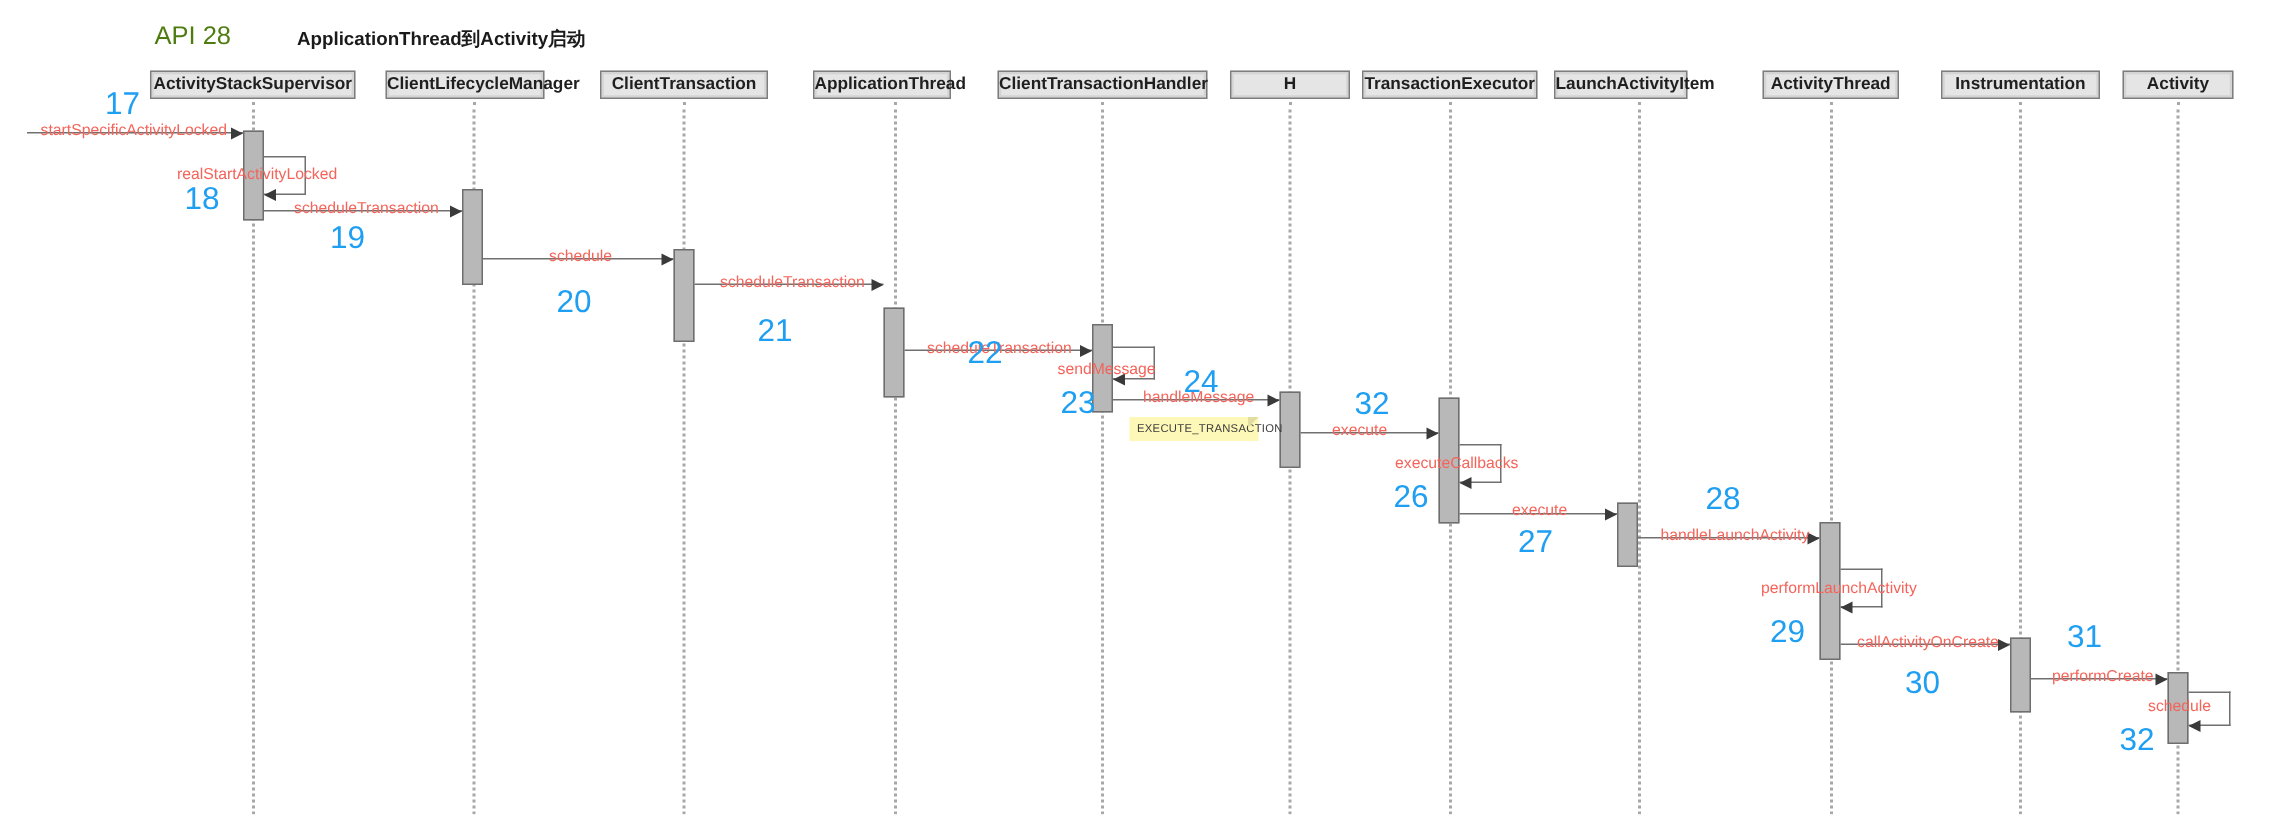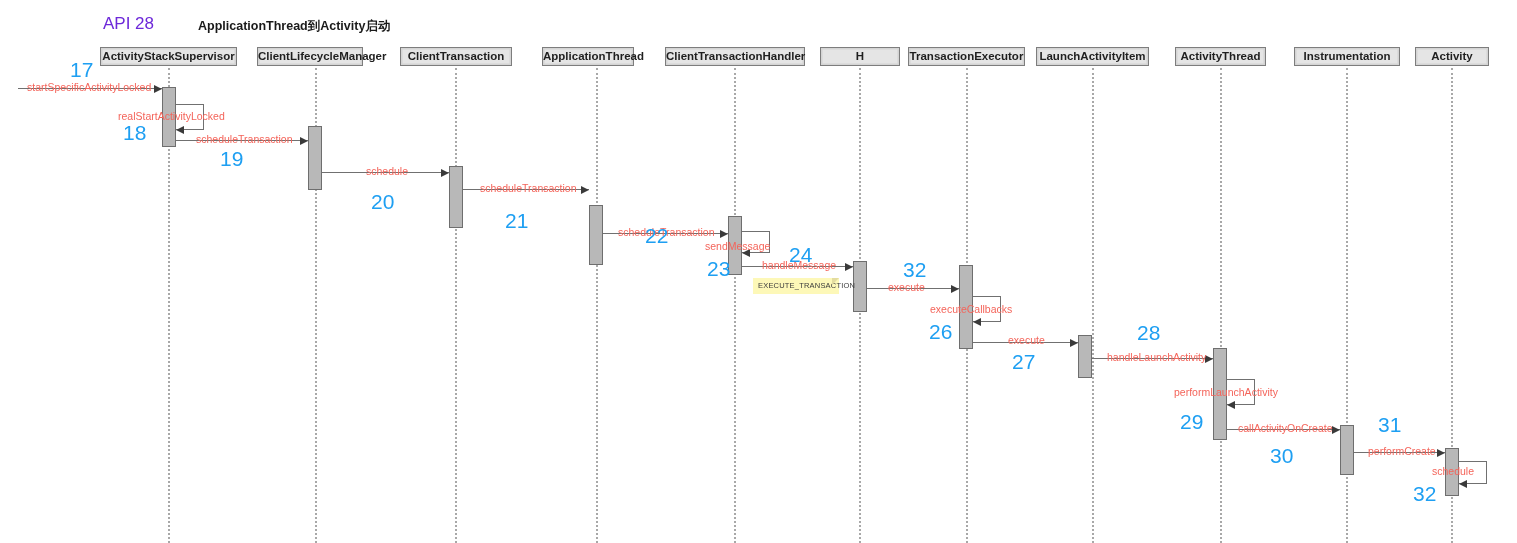--- a/index.html
+++ b/index.html
@@ -14,21 +14,21 @@
     position: relative;
     width: 1517px;
     height: 543px;
     background: #ffffff;
     overflow: hidden;
   }
 
   
   .api-label {
     position: absolute;
-    color: #6d28d9;
+    color: #4d7c0f;
     font-size: 17px;
     font-family: "Liberation Sans", sans-serif;
     white-space: nowrap;
   }
   .diagram-title {
     position: absolute;
     color: #1a1a1a;
     font-size: 12.5px;
     font-weight: bold;
     font-family: "Liberation Sans", sans-serif;
@@ -154,21 +154,21 @@
       <div class="lifeline" style="left: 1451px; top: 68px; height: 475px;"></div>
     </div>
   <div id="participants-layer">
       <div class="participant" style="left: 100px; top: 47px; width: 137px;">ActivityStackSupervisor</div>
       <div class="participant" style="left: 257px; top: 47px; width: 106px;">ClientLifecycleManager</div>
       <div class="participant" style="left: 400px; top: 47px; width: 112px;">ClientTransaction</div>
       <div class="participant" style="left: 542px; top: 47px; width: 92px;">ApplicationThread</div>
       <div class="participant" style="left: 665px; top: 47px; width: 140px;">ClientTransactionHandler</div>
       <div class="participant" style="left: 820px; top: 47px; width: 80px;">H</div>
       <div class="participant" style="left: 908px; top: 47px; width: 117px;">TransactionExecutor</div>
-      <div class="participant" style="left: 1036px; top: 47px; width: 113px;">LaunchActivityItem</div>
+      <div class="participant" style="left: 1036px; top: 47px; width: 89px;">LaunchActivityItem</div>
       <div class="participant" style="left: 1175px; top: 47px; width: 91px;">ActivityThread</div>
       <div class="participant" style="left: 1294px; top: 47px; width: 106px;">Instrumentation</div>
       <div class="participant" style="left: 1415px; top: 47px; width: 74px;">Activity</div>
     </div>
   <div id="activations-layer">
       <div class="activation" style="left: 162px; top: 87px; height: 60px;"></div>
       <div class="activation" style="left: 308px; top: 126px; height: 64px;"></div>
       <div class="activation" style="left: 449px; top: 166px; height: 62px;"></div>
       <div class="activation" style="left: 589px; top: 205px; height: 60px;"></div>
       <div class="activation" style="left: 728px; top: 216px; height: 59px;"></div>

